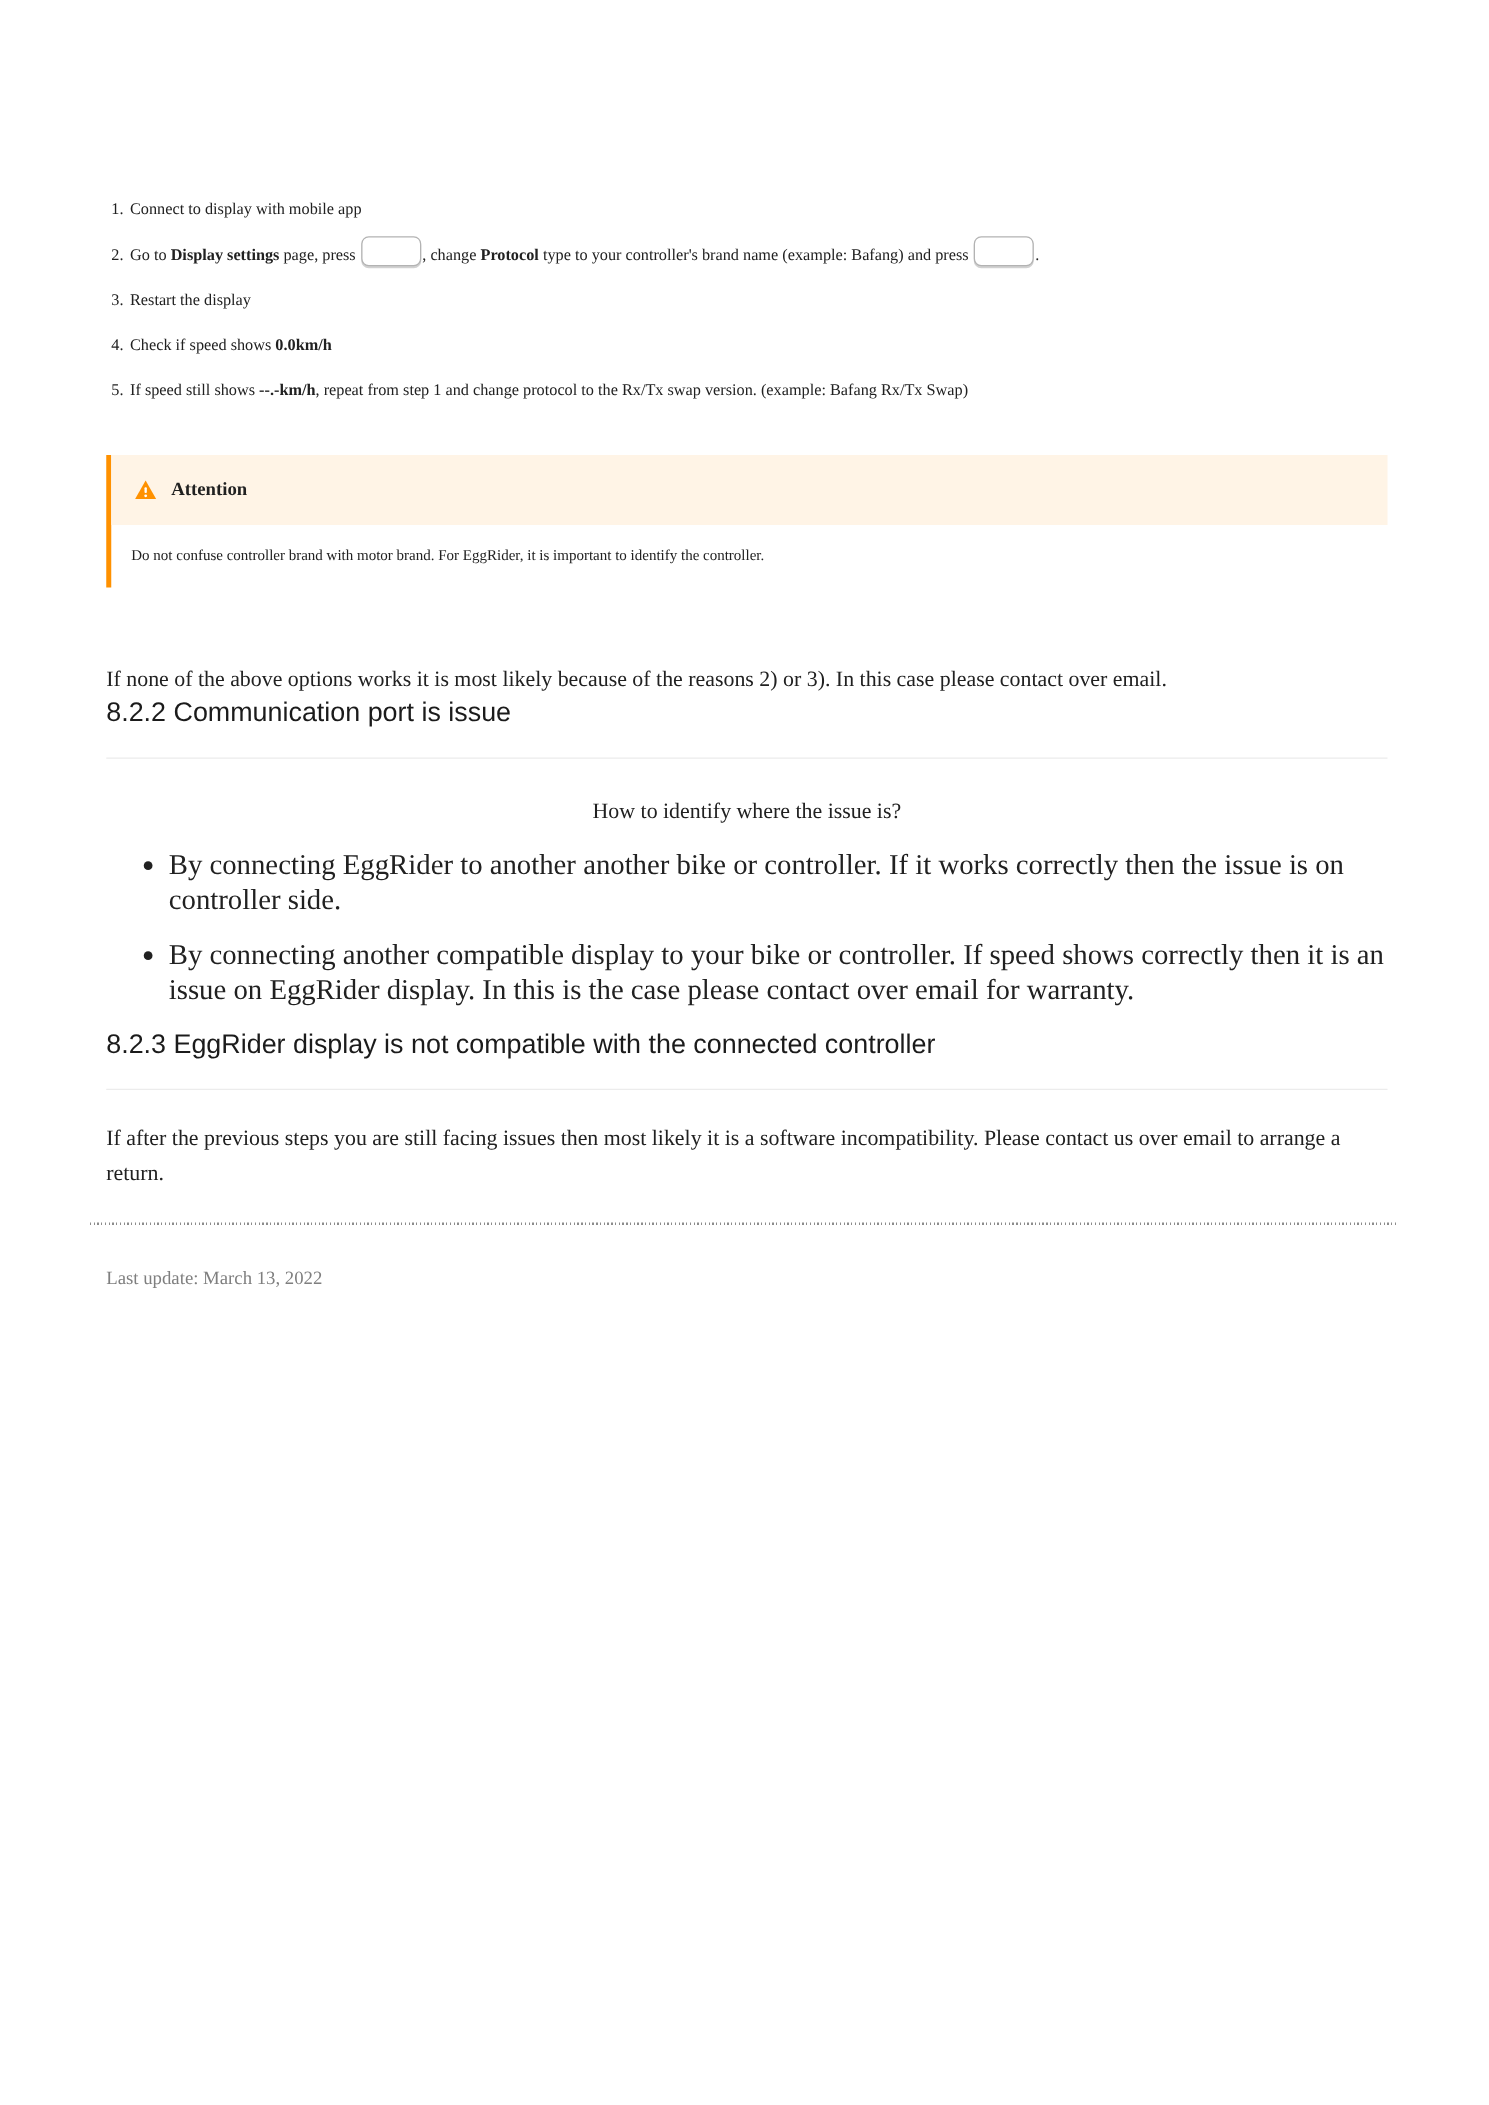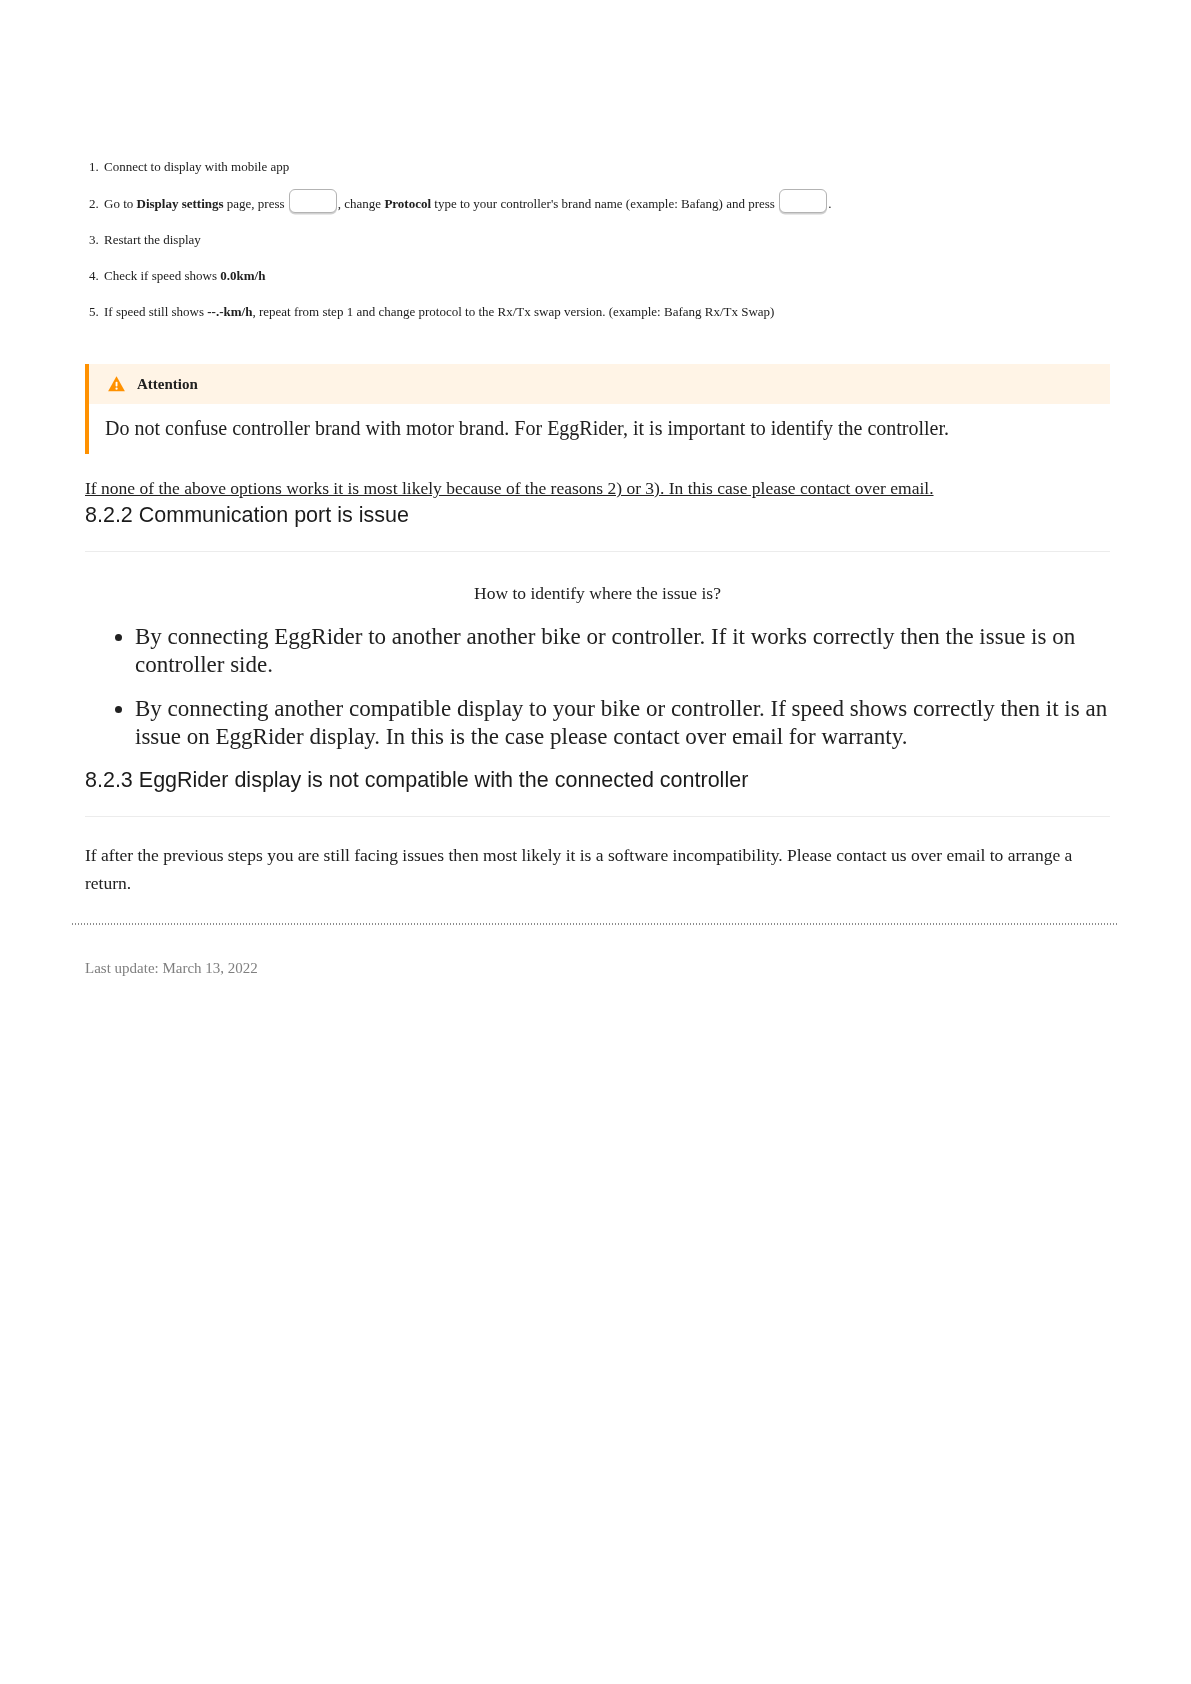--- a/index.html
+++ b/index.html
@@ -43,45 +43,45 @@
     vertical-align: -5px;
     margin: 0 1px;
   }
 
   .admonition {
     margin-top: 38px;
     border-left: 4px solid var(--accent);
     background: #ffffff;
   }
   .admonition-header {
-    height: 40px;
+    height: 56px;
     background: var(--adm-bg);
     display: flex;
     align-items: center;
     padding: 0 16px 0 18px;
   }
   .admonition-header .icon-wrap {
     width: 19px; height: 18px;
     margin-right: 11px;
     flex: 0 0 auto;
     display: inline-flex;
   }
   .admonition-title {
     font-size: 15px;
     font-weight: bold;
     color: #212121;
   }
   .admonition-body {
     padding: 13px 16px 15px 16px;
-    font-size: 20px;
+    font-size: 12px;
     line-height: 22px;
     color: #212121;
   }
 
-  .p-after { margin-top: 20px; text-decoration: underline; }
+  .p-after { margin-top: 59px; }
 
   h2.section-heading {
     font-family: "Liberation Sans", "DejaVu Sans", sans-serif;
     font-weight: 400;
     font-size: 21.5px;
     line-height: 27px;
     color: #1b1b1b;
     margin: 0;
     padding-bottom: 22px;
     border-bottom: 1px solid #ececec;

